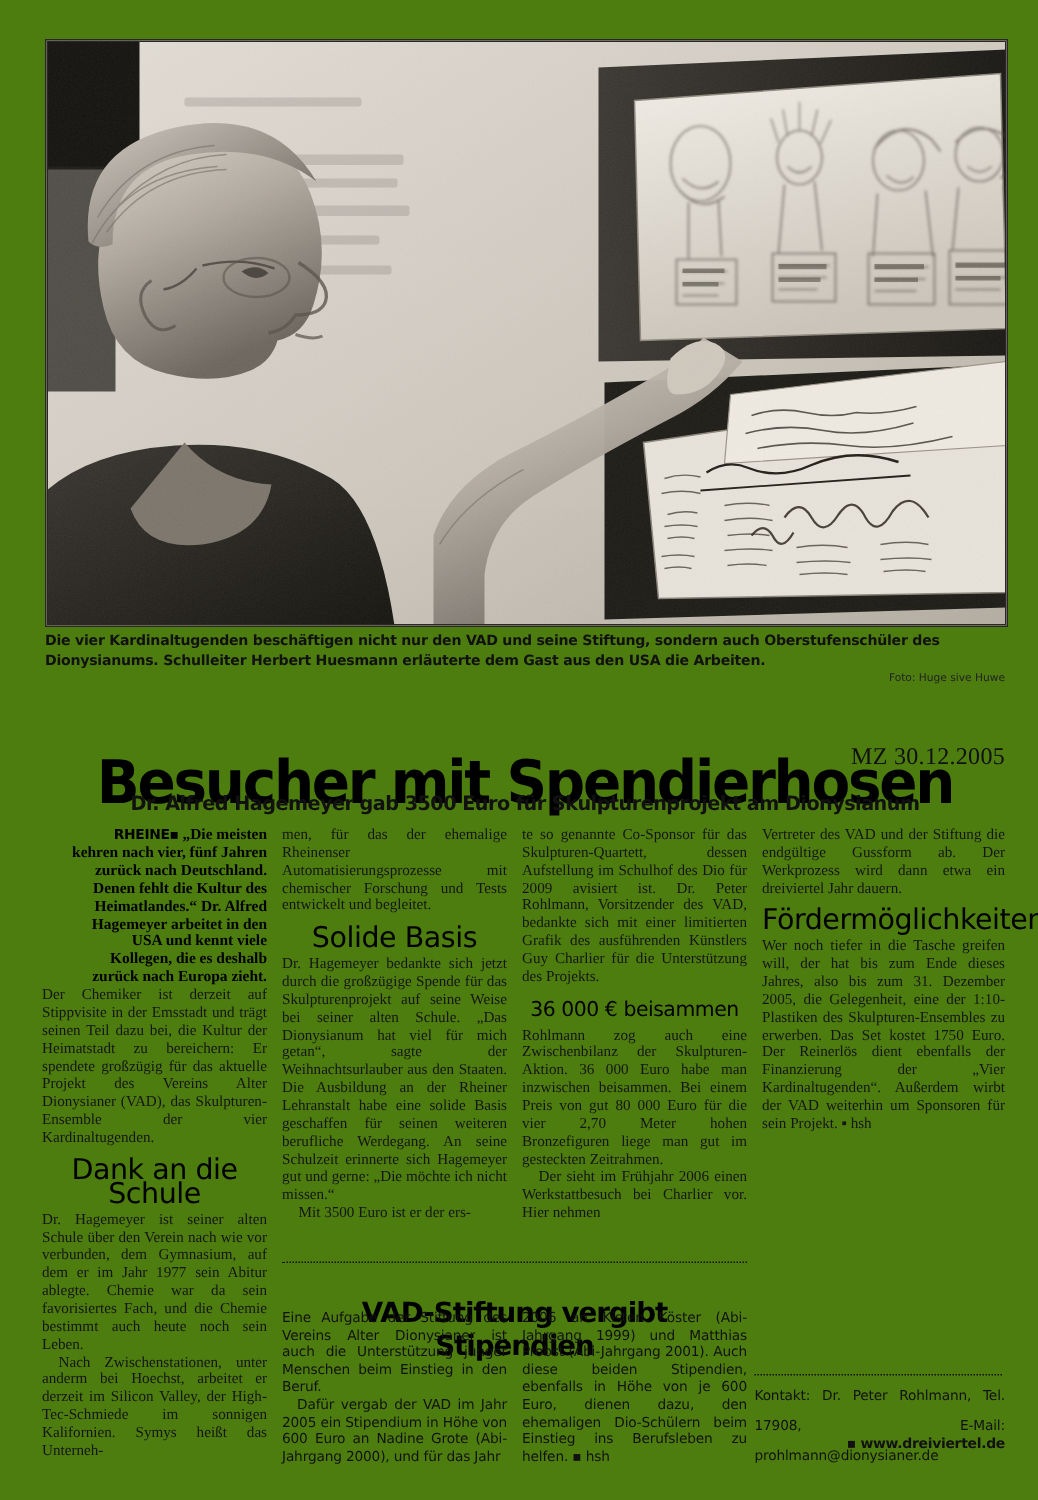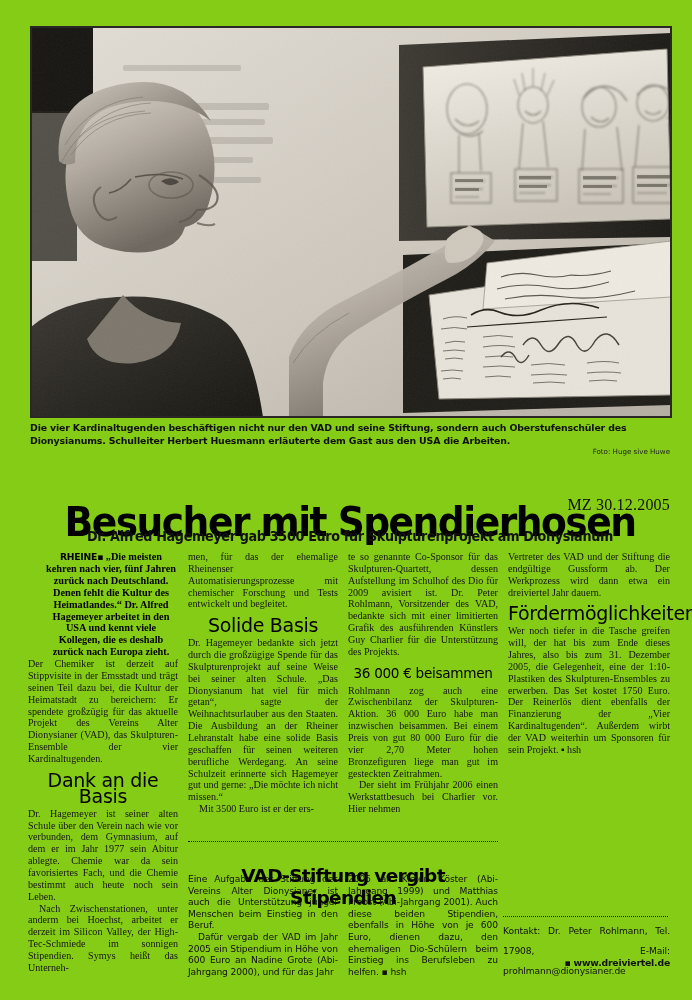--- a/index.html
+++ b/index.html
@@ -8,21 +8,21 @@
     width:692px;height:1000px;overflow:hidden;
     font-family:"Liberation Serif", serif;
     color:#000;
     -webkit-font-smoothing:antialiased;
   }
   .page{
     position:relative;
     width:692px;height:1000px;
     box-sizing:border-box;
     padding:0;
-    background:#84cc16;
+    background:#4d7c0f;
   }
 
   
   .photo-wrap{
     position:absolute;left:30px;top:26px;width:640px;height:390px;
     overflow:hidden;
     background:#cfcac2;
     border:1px solid #2a2724;
   }
   .photo-svg{display:block;width:100%;height:100%;}
@@ -100,21 +100,21 @@
     text-align:justify;
     text-justify:inter-word;
     hyphens:manual;
     color:#151515;
   }
   .col p.indent{text-indent:11px;}
   .col p.lead{
     font-weight:bold;
     font-size:10.3px;
     line-height:11.9px;
-    text-align:center;
+    text-align:right;
     color:#000;
     margin-left:16px;
   }
   .col p.lead .loc{font-family:"DejaVu Sans",sans-serif;font-size:9.2px;letter-spacing:-0.2px;}
 
   .subtitle{
     font-family:"DejaVu Sans", sans-serif;
     font-size:19px;
     line-height:16px;
     text-align:center;
@@ -369,23 +369,23 @@
   <div class="issue">MZ 30.12.2005</div>
 
   <h1 class="headline">Besucher mit Spendierhosen</h1>
   <h2 class="subhead">Dr. Alfred Hagemeyer gab 3500 Euro für Skulpturenprojekt am Dionysianum</h2>
 
   <div class="cols">
 
     <div class="col c1">
       <p class="lead"><span class="loc">RHEINE</span><span class="loc">▪</span> <span>„Die meisten kehren nach vier, fünf Jahren zurück nach Deutschland. Denen fehlt die Kultur des Heimatlandes.“ Dr. Alfred Hagemeyer arbeitet in den USA und kennt viele Kollegen, die es deshalb zurück nach Europa zieht.</span></p>
       <p>Der Chemiker ist derzeit auf Stippvisite in der Emsstadt und trägt seinen Teil dazu bei, die Kultur der Heimatstadt zu bereichern: Er spendete großzügig für das aktuelle Projekt des Vereins Alter Dionysianer (VAD), das Skulpturen-Ensemble der vier Kardinaltugenden.</p>
-      <h3 class="subtitle">Dank an die Basis</h3>
+      <h3 class="subtitle">Dank an die Schule</h3>
       <p>Dr. Hagemeyer ist seiner alten Schule über den Verein nach wie vor verbunden, dem Gymnasium, auf dem er im Jahr 1977 sein Abitur ablegte. Chemie war da sein favorisiertes Fach, und die Chemie bestimmt auch heute noch sein Leben.</p>
-      <p class="indent">Nach Zwischenstationen, unter anderm bei Hoechst, arbeitet er derzeit im Silicon Valley, der High-Tec-Schmiede im sonnigen Stipendien. Symys heißt das Unterneh-</p>
+      <p class="indent">Nach Zwischenstationen, unter anderm bei Hoechst, arbeitet er derzeit im Silicon Valley, der High-Tec-Schmiede im sonnigen Kalifornien. Symys heißt das Unterneh-</p>
     </div>
 
     <div class="col c2">
       <p>men, für das der ehemalige Rheinenser Automatisierungsprozesse mit chemischer Forschung und Tests entwickelt und begleitet.</p>
       <h3 class="subtitle">Solide Basis</h3>
       <p>Dr. Hagemeyer bedankte sich jetzt durch die großzügige Spende für das Skulpturenprojekt auf seine Weise bei seiner alten Schule. „Das Dionysianum hat viel für mich getan“, sagte der Weihnachtsurlauber aus den Staaten. Die Ausbildung an der Rheiner Lehranstalt habe eine solide Basis geschaffen für seinen weiteren berufliche Werdegang. An seine Schulzeit erinnerte sich Hagemeyer gut und gerne: „Die möchte ich nicht missen.“</p>
       <p class="indent">Mit 3500 Euro ist er der ers-</p>
     </div>
 
     <div class="col c3">

